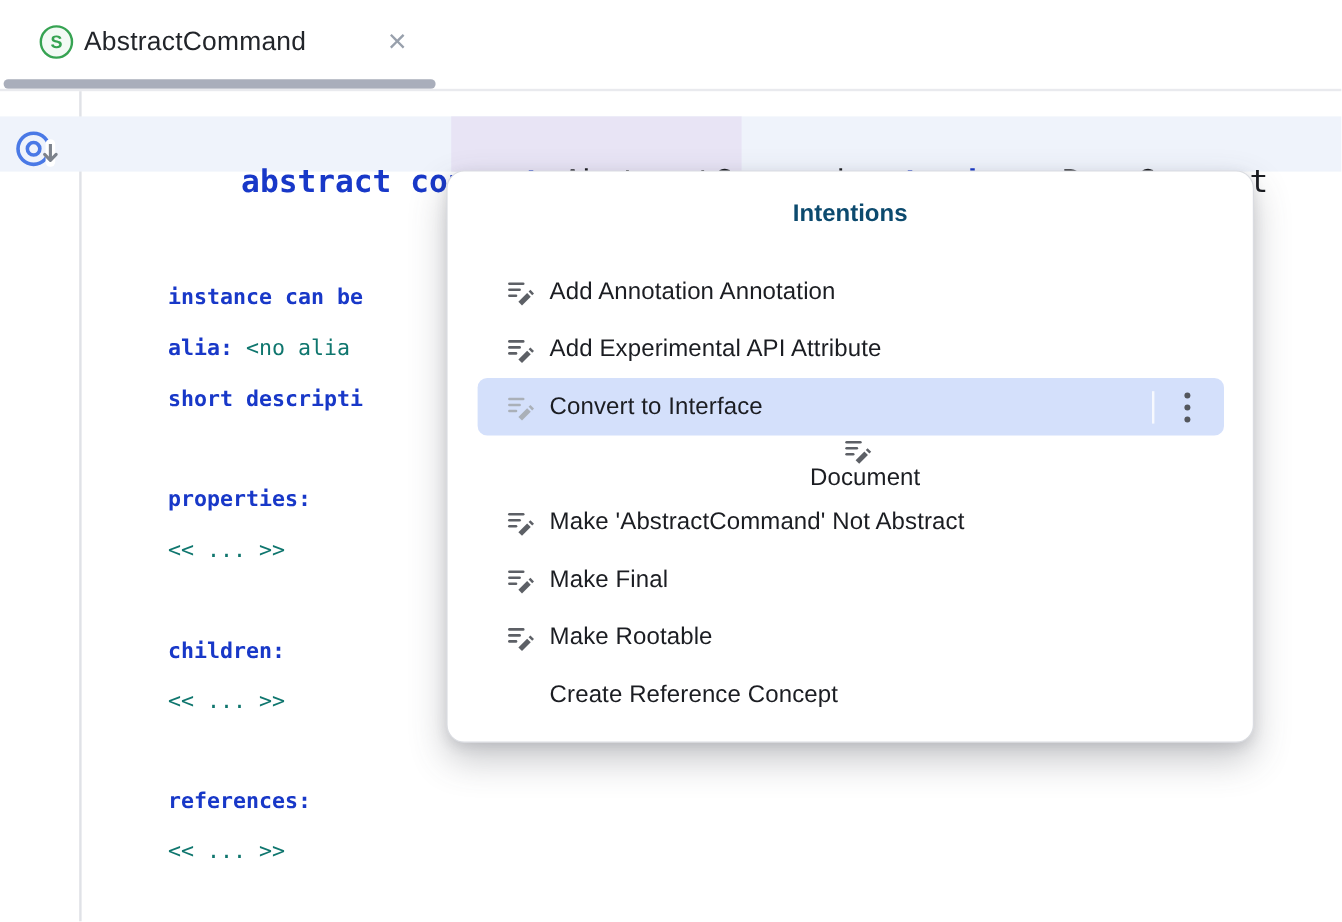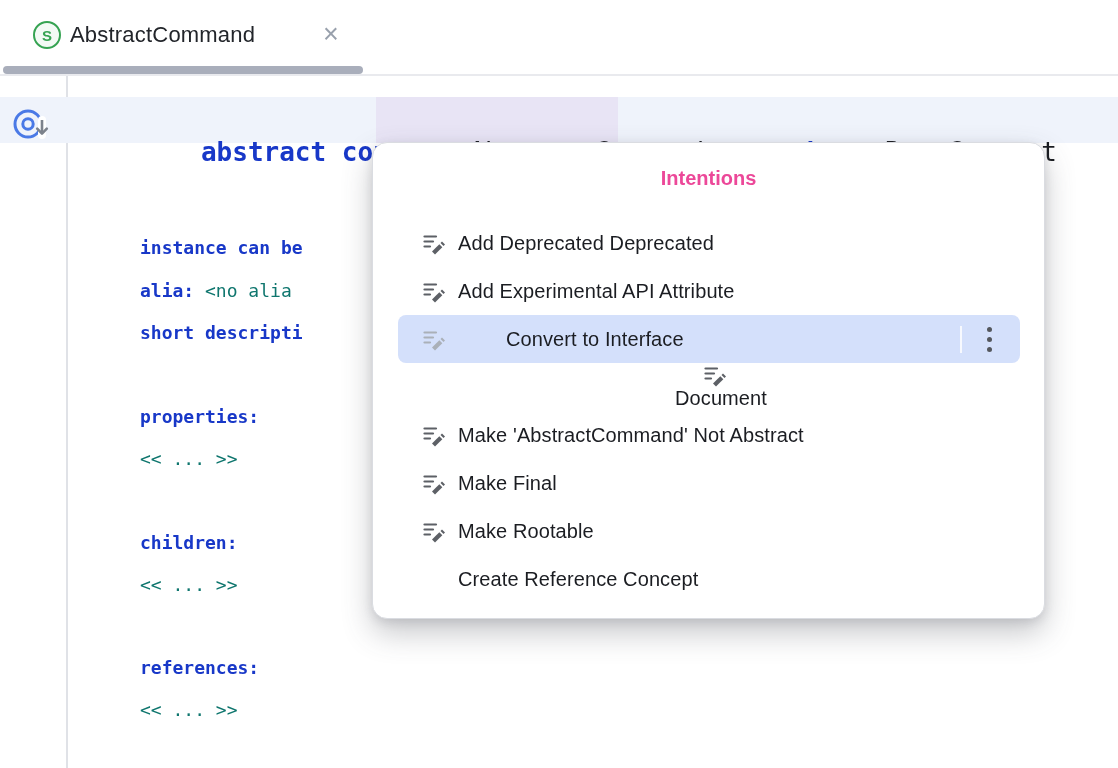--- a/index.html
+++ b/index.html
@@ -39,21 +39,21 @@
                font-family:"DejaVu Sans Mono", monospace; font-size:18px; white-space:pre; }
 
   
   .gutter-icon { position:absolute; left:11px; top:105px; width:44px; height:40px; cursor:pointer; }
 
   
   .popup { position:absolute; left:372px; top:142px; width:673px; height:477px;
            background:#ffffff; border:1px solid #dadce1; border-radius:15px;
            box-shadow:0 14px 30px rgba(70,74,84,0.30), 0 3px 10px rgba(70,74,84,0.14); }
   .popup-title { position:absolute; left:0; top:24px; width:100%; text-align:center;
-                 font-size:20px; font-weight:bold; color:#ec4899; }
+                 font-size:20px; font-weight:bold; color:#0c4a6e; }
   .pitem { position:absolute; left:25px; width:622px; height:48px; display:flex; align-items:center;
            padding-left:24px; border-radius:8px; cursor:pointer; color:#1b1d22; font-size:20px; }
   .pitem.selected { background:#d4e0fb; }
   .pitem .iconbox { width:24px; height:24px; margin-right:12px; flex:0 0 24px; }
   .pitem .iconbox.empty { visibility:hidden; }
   .pitem .label { flex:1 1 auto; white-space:nowrap; letter-spacing:0.1px; }
   .more-wrap { display:flex; align-items:center; margin-right:22px; }
   .more-divider { width:2px; height:27px; background:#f7f9fe; margin-right:19px; }
   .more-dots { display:flex; flex-direction:column; gap:5px; padding:4px 6px; cursor:pointer; }
   .more-dots i { width:5px; height:5px; border-radius:50%; background:#54575d; display:block; }
@@ -110,35 +110,35 @@
         <div class="pitem" style="top: 76px;">
           <span class="iconbox"><svg width="24" height="24" viewBox="0 0 24 24">
   <g stroke="#5d6066" stroke-width="2.2" stroke-linecap="round">
     <line x1="2.5" y1="5.5" x2="14" y2="5.5"></line>
     <line x1="2.5" y1="10.5" x2="11" y2="10.5"></line>
     <line x1="2.5" y1="15.5" x2="8" y2="15.5"></line>
   </g>
   <path d="M10 20.5 L17.3 13.2 L20.3 16.2 L13 23.5 Z" fill="#5d6066"></path>
   <path d="M18.5 12 L21.5 15 L23 13.5 L20 10.5 Z" fill="#5d6066"></path>
 </svg></span>
-          <span class="label">Add Deprecated Deprecated</span>
+          <span class="label">Add Annotation Annotation</span>
         </div>
         <div class="pitem" style="top: 124px;">
           <span class="iconbox"><svg width="24" height="24" viewBox="0 0 24 24">
   <g stroke="#5d6066" stroke-width="2.2" stroke-linecap="round">
     <line x1="2.5" y1="5.5" x2="14" y2="5.5"></line>
     <line x1="2.5" y1="10.5" x2="11" y2="10.5"></line>
     <line x1="2.5" y1="15.5" x2="8" y2="15.5"></line>
   </g>
   <path d="M10 20.5 L17.3 13.2 L20.3 16.2 L13 23.5 Z" fill="#5d6066"></path>
   <path d="M18.5 12 L21.5 15 L23 13.5 L20 10.5 Z" fill="#5d6066"></path>
 </svg></span>
           <span class="label">Add Experimental API Attribute</span>
         </div>
-        <div class="pitem selected" style="top: 172px; gap: 48px;">
+        <div class="pitem selected" style="top: 172px;">
           <span class="iconbox"><svg width="24" height="24" viewBox="0 0 24 24">
   <g stroke="#aab0b8" stroke-width="2.2" stroke-linecap="round">
     <line x1="2.5" y1="5.5" x2="14" y2="5.5"></line>
     <line x1="2.5" y1="10.5" x2="11" y2="10.5"></line>
     <line x1="2.5" y1="15.5" x2="8" y2="15.5"></line>
   </g>
   <path d="M10 20.5 L17.3 13.2 L20.3 16.2 L13 23.5 Z" fill="#aab0b8"></path>
   <path d="M18.5 12 L21.5 15 L23 13.5 L20 10.5 Z" fill="#aab0b8"></path>
 </svg></span>
           <span class="label">Convert to Interface</span>

